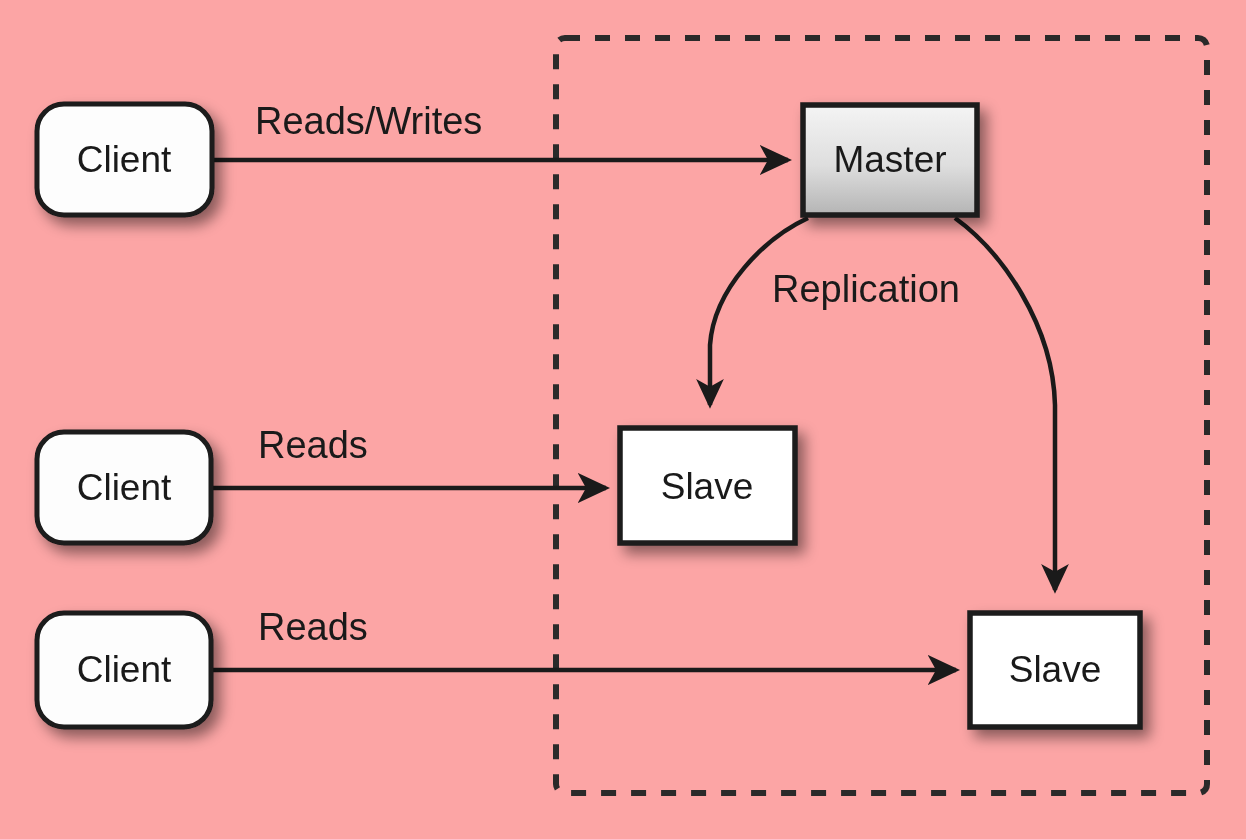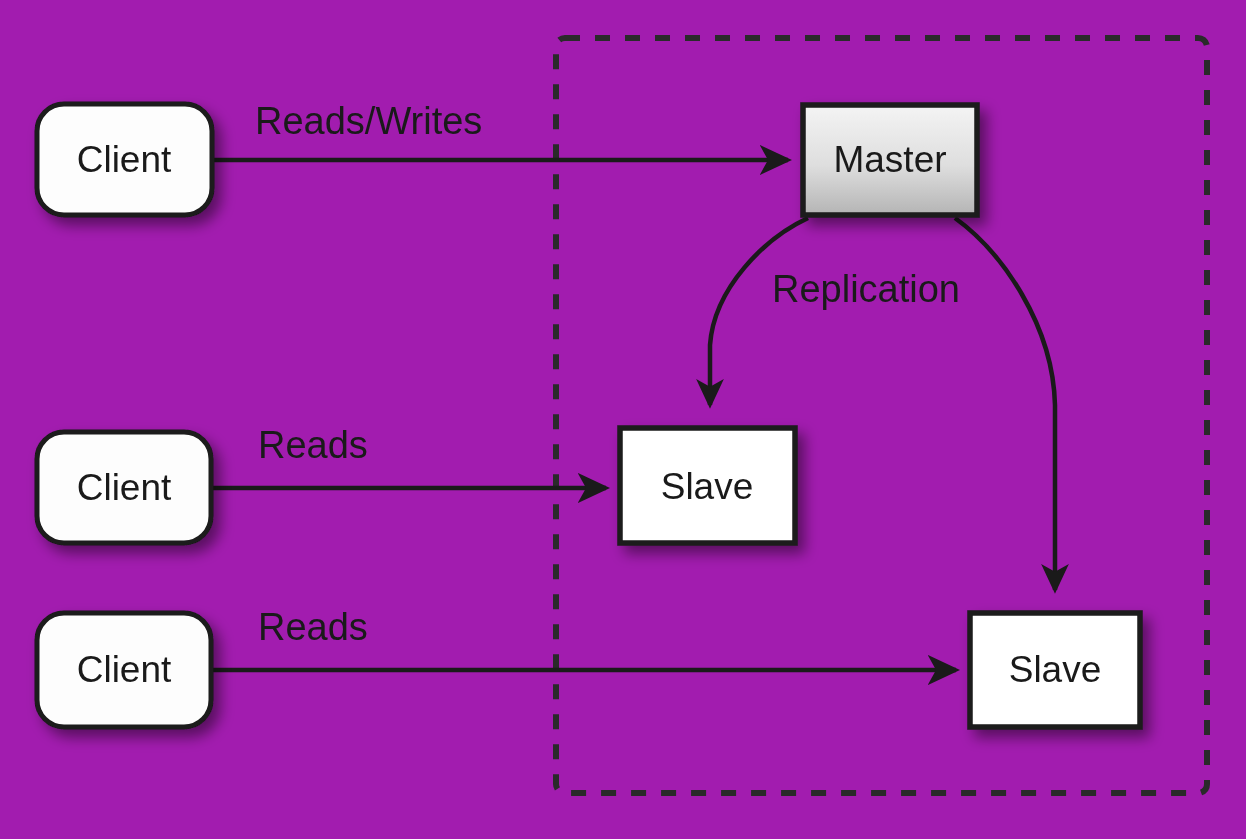--- a/index.html
+++ b/index.html
@@ -7,21 +7,21 @@
     padding: 0;
     background: #ffffff;
   }
   body {
     font-family: "Liberation Sans", sans-serif;
   }
   #canvas {
     position: relative;
     width: 1246px;
     height: 839px;
-    background: #a21caf;
+    background: #fca5a5;
     overflow: hidden;
   }
   #diagram-svg {
     position: absolute;
     left: 0;
     top: 0;
     width: 1246px;
     height: 839px;
   }
   .node-label {

